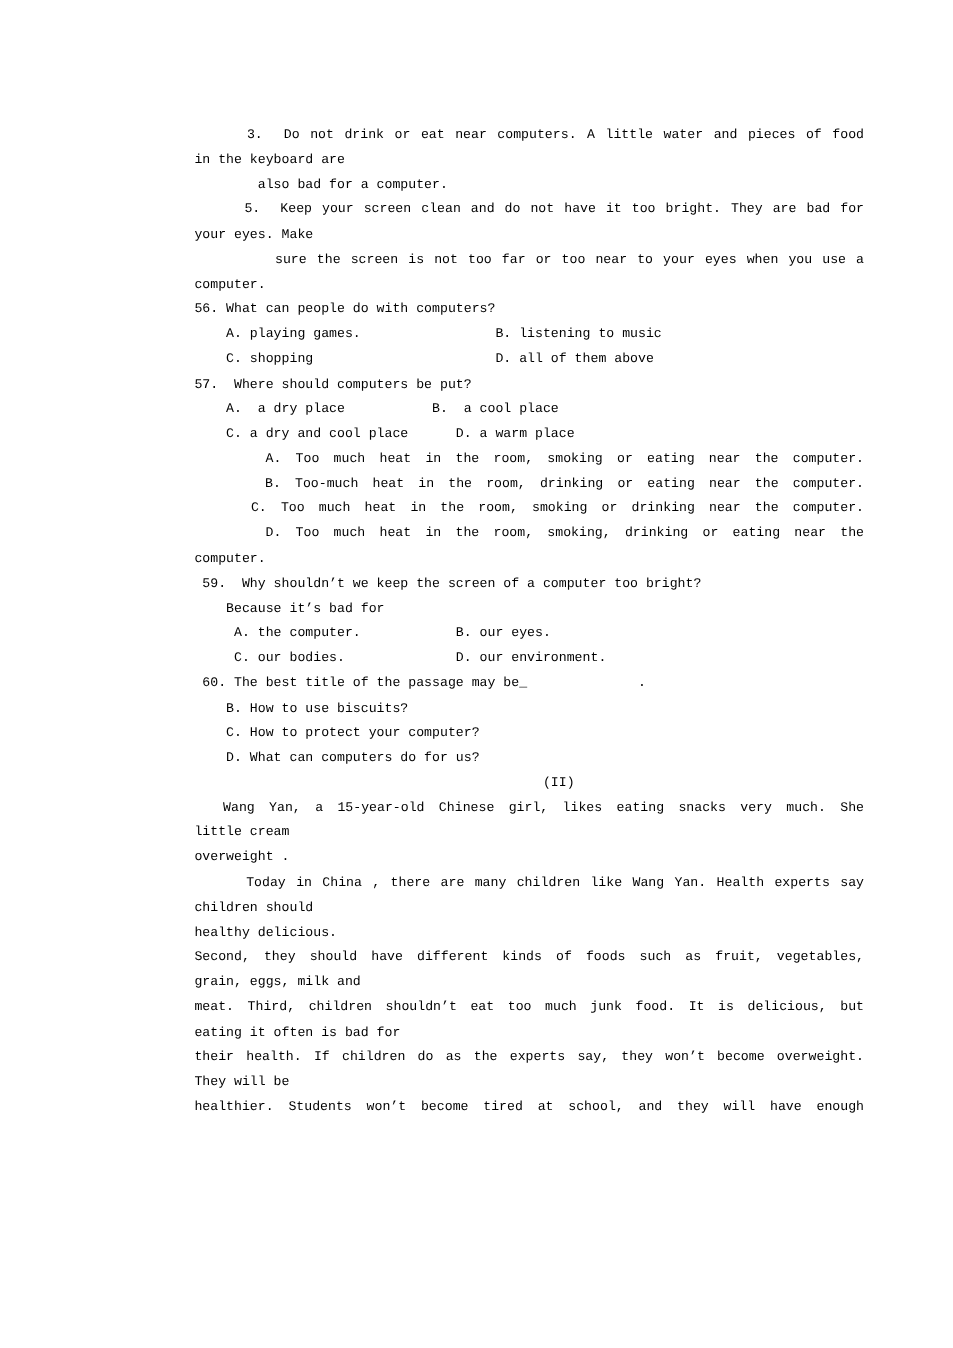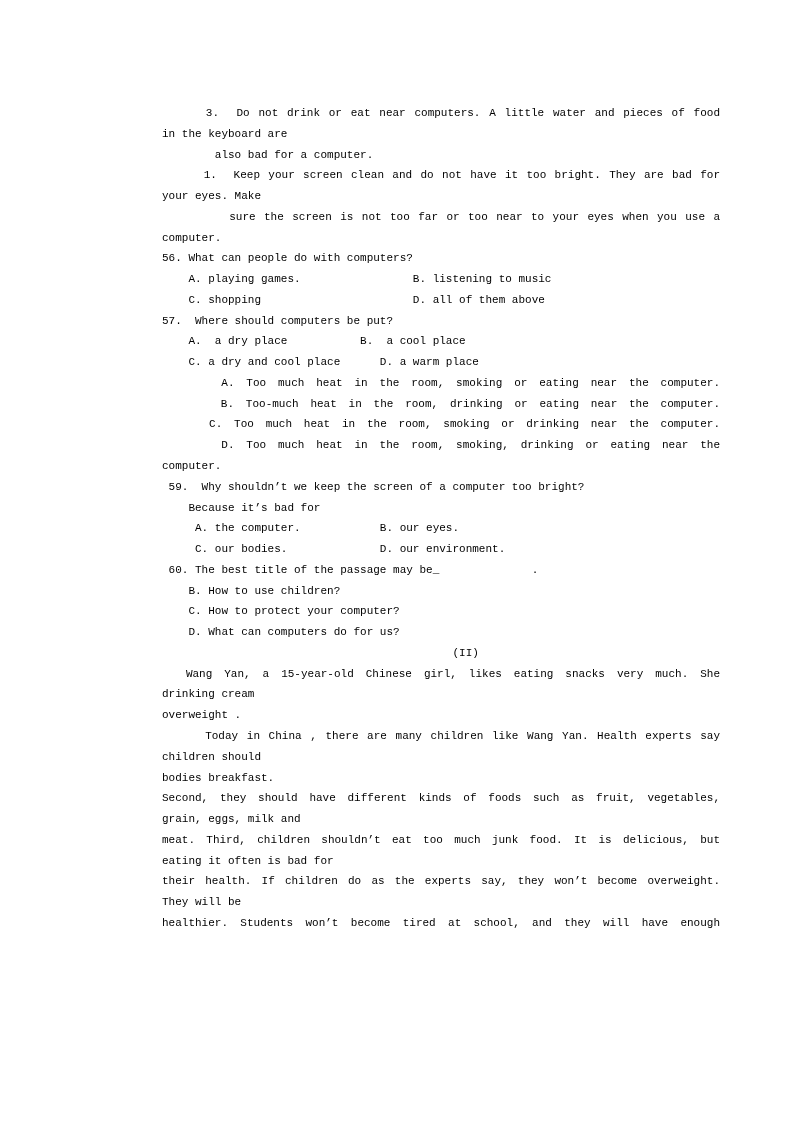--- a/index.html
+++ b/index.html
@@ -34,50 +34,50 @@
     text-align-last: justify;
   }
 </style>
 </head>
 <body style="background: rgb(255, 255, 255);">
 
 <div class="doc-body" style="color: rgb(0, 0, 0);">
     <div class="line j">     3.  Do not drink or eat near computers. A little water and pieces of food</div>
     <div class="line">in the keyboard are</div>
     <div class="line">        also bad for a computer.</div>
-    <div class="line j">     1.  Keep your screen clean and do not have it too bright. They are bad for</div>
+    <div class="line j">     5.  Keep your screen clean and do not have it too bright. They are bad for</div>
     <div class="line">your eyes. Make</div>
     <div class="line j">        sure the screen is not too far or too near to your eyes when you use a</div>
     <div class="line">computer.</div>
     <div class="line">56. What can people do with computers?</div>
     <div class="line">    A. playing games.                 B. listening to music</div>
     <div class="line">    C. shopping                       D. all of them above</div>
     <div class="line">57.  Where should computers be put?</div>
     <div class="line">    A.  a dry place           B.  a cool place</div>
     <div class="line">    C. a dry and cool place      D. a warm place</div>
     <div class="line j">     A. Too much heat in the room, smoking or eating near the computer.</div>
     <div class="line j">     B. Too-much heat in the room, drinking or eating near the computer.</div>
     <div class="line j">    C. Too much heat in the room, smoking or drinking near the computer.</div>
     <div class="line j">     D. Too much heat in the room, smoking, drinking or eating near the</div>
     <div class="line">computer.</div>
     <div class="line"> 59.  Why shouldn’t we keep the screen of a computer too bright?</div>
     <div class="line">    Because it’s bad for</div>
     <div class="line">     A. the computer.            B. our eyes.</div>
     <div class="line">     C. our bodies.              D. our environment.</div>
     <div class="line"> 60. The best title of the passage may be_              .</div>
-    <div class="line">    B. How to use children?</div>
+    <div class="line">    B. How to use biscuits?</div>
     <div class="line">    C. How to protect your computer?</div>
     <div class="line">    D. What can computers do for us?</div>
     <div class="line">                                            (II)</div>
     <div class="line j">  Wang Yan, a 15-year-old Chinese girl, likes eating snacks very much. She</div>
-    <div class="line">drinking cream</div>
+    <div class="line">little cream</div>
     <div class="line">overweight .</div>
     <div class="line j">     Today in China , there are many children like Wang Yan. Health experts say</div>
     <div class="line">children should</div>
-    <div class="line">bodies breakfast.</div>
+    <div class="line">healthy delicious.</div>
     <div class="line j">Second, they should have different kinds of foods such as fruit, vegetables,</div>
     <div class="line">grain, eggs, milk and</div>
     <div class="line j">meat. Third, children shouldn’t eat too much junk food. It is delicious, but</div>
     <div class="line">eating it often is bad for</div>
     <div class="line j">their health. If children do as the experts say, they won’t become overweight.</div>
     <div class="line">They will be</div>
     <div class="line j">healthier. Students won’t become tired at school, and they will have enough</div>
   </div>
 
 </body></html>

